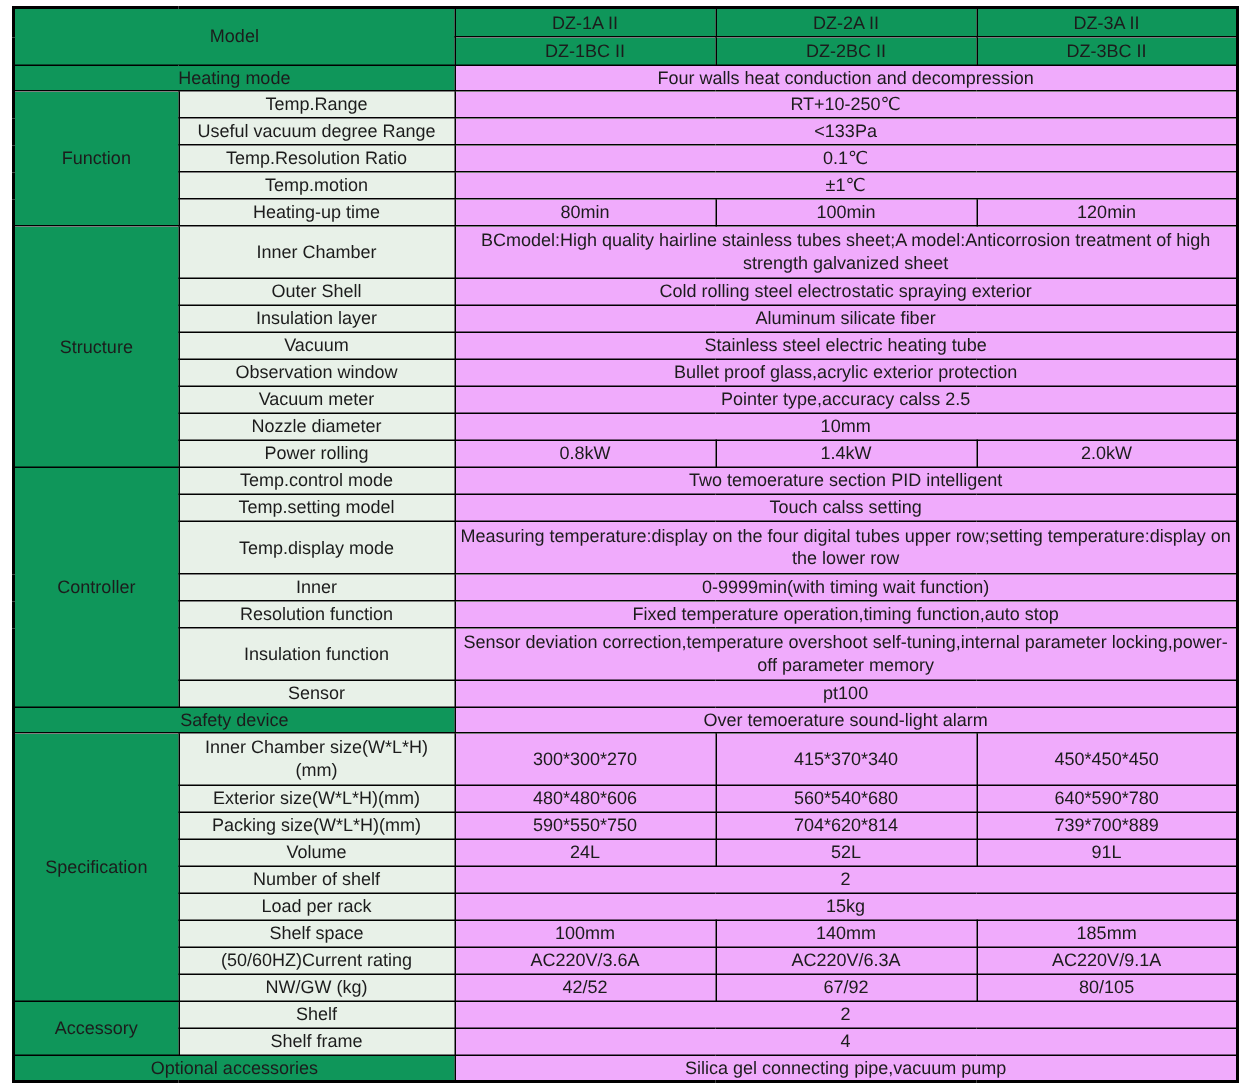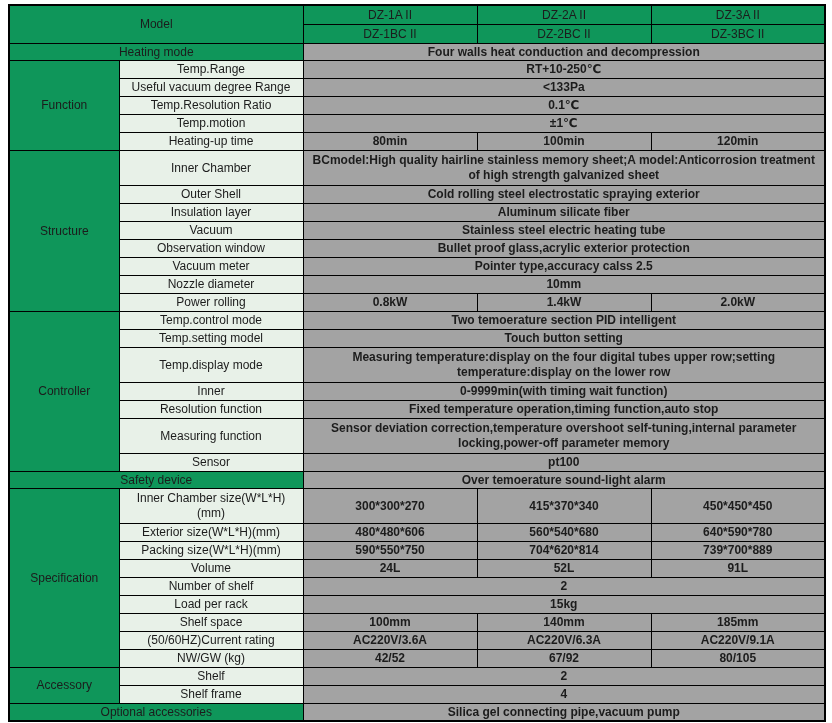--- a/index.html
+++ b/index.html
@@ -38,22 +38,21 @@
     color: #ffffff;
   }
   td.model-top {
     border-bottom: 1px solid #ffffff;
   }
   td.light {
     background: var(--light-green);
     color: #1c1c1c;
   }
   td.value {
-    background: #a3a3a3;
-    font-weight: bold;
+    background: #f0abfc;
   }
   tr.banner td { height: 16px; }
   tr.tall td { height: 34px; }
   tr.hdr td { height: 18px; }
 </style>
 </head>
 <body>
 
 <div class="page">
   <table class="spec">
@@ -99,21 +98,21 @@
         </tr>
         <tr>
           <td class="light">Heating-up time</td>
           <td class="value">80min</td>
           <td class="value">100min</td>
           <td class="value">120min</td>
         </tr>
         <tr class="tall">
           <td class="green" rowspan="8">Structure</td>
           <td class="light">Inner Chamber</td>
-          <td class="value" colspan="3">BCmodel:High quality hairline stainless memory sheet;A model:Anticorrosion treatment of high strength galvanized sheet</td>
+          <td class="value" colspan="3">BCmodel:High quality hairline stainless tubes sheet;A model:Anticorrosion treatment of high strength galvanized sheet</td>
         </tr>
         <tr>
           <td class="light">Outer Shell</td>
           <td class="value" colspan="3">Cold rolling steel electrostatic spraying exterior</td>
         </tr>
         <tr>
           <td class="light">Insulation layer</td>
           <td class="value" colspan="3">Aluminum silicate fiber</td>
         </tr>
         <tr>
@@ -138,36 +137,36 @@
           <td class="value">1.4kW</td>
           <td class="value">2.0kW</td>
         </tr>
         <tr>
           <td class="green" rowspan="7">Controller</td>
           <td class="light">Temp.control mode</td>
           <td class="value" colspan="3">Two temoerature section PID intelligent</td>
         </tr>
         <tr>
           <td class="light">Temp.setting model</td>
-          <td class="value" colspan="3">Touch button setting</td>
+          <td class="value" colspan="3">Touch calss setting</td>
         </tr>
         <tr class="tall">
           <td class="light">Temp.display mode</td>
           <td class="value" colspan="3">Measuring temperature:display on the four digital tubes upper row;setting temperature:display on the lower row</td>
         </tr>
         <tr>
           <td class="light">Inner</td>
           <td class="value" colspan="3">0-9999min(with timing wait function)</td>
         </tr>
         <tr>
           <td class="light">Resolution function</td>
           <td class="value" colspan="3">Fixed temperature operation,timing function,auto stop</td>
         </tr>
         <tr class="tall">
-          <td class="light">Measuring function</td>
+          <td class="light">Insulation function</td>
           <td class="value" colspan="3">Sensor deviation correction,temperature overshoot self-tuning,internal parameter locking,power-off parameter memory</td>
         </tr>
         <tr>
           <td class="light">Sensor</td>
           <td class="value" colspan="3">pt100</td>
         </tr>
         <tr class="banner">
           <td class="green" colspan="2">Safety device</td>
           <td class="value" colspan="3">Over temoerature sound-light alarm</td>
         </tr>

